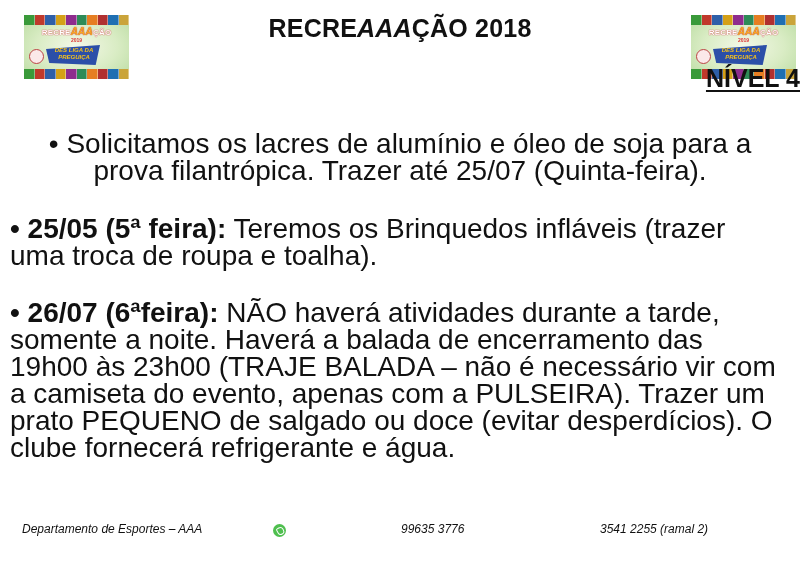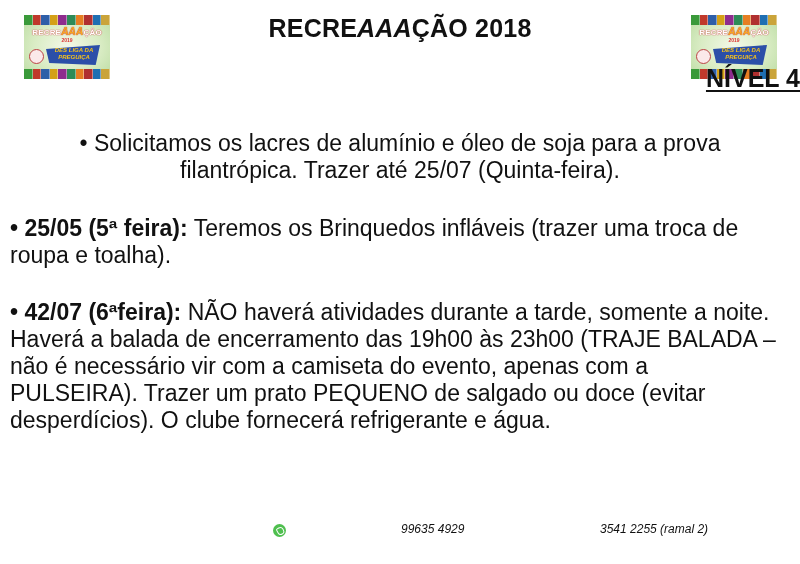--- a/index.html
+++ b/index.html
@@ -1,21 +1,21 @@
 <!DOCTYPE html>
 <html><head>
   <meta charset="utf-8">
   <style>
     html, body { margin:0; padding:0; }
     body {
       width:800px; height:564px; background:#ffffff; position:relative; overflow:hidden;
       font-family: "Liberation Sans", sans-serif; color:#111;
     }
     .logo {
-      position:absolute; width:86px; height:64px;
+      position:absolute; width:105px; height:64px;
       background: radial-gradient(ellipse at center, #f4f8e8 0%, #d9ecc4 55%, #b9dba0 100%);
       overflow:hidden;
     }
     .logo.left { left:24px; top:15px; }
     .logo.right { left:691px; top:15px; }
     .logo .strip { position:absolute; left:0; right:0; height:10px; display:flex; }
     .logo .strip.top { top:0; }
     .logo .strip.bottom { bottom:0; }
     .logo .strip span { flex:1; border-right:1px solid rgba(255,255,255,0.4); }
     .logo .ltitle {
@@ -40,21 +40,21 @@
     .title {
       position:absolute; left:0; right:0; top:14px; text-align:center;
       font-weight:bold; font-size:25px; letter-spacing:0.2px;
     }
     .title i { font-style:italic; }
     .subtitle {
       position:absolute; left:0; right:0; top:64px; text-align:right;
       font-weight:bold; font-size:25px; text-decoration:underline; text-underline-offset:3px;
     }
     .para {
-      position:absolute; font-size:23px; line-height:27px;
+      position:absolute; font-size:28px; line-height:27px;
     }
     .p1 { left:40px; right:40px; top:130px; text-align:center; }
     .p2 { left:10px; right:30px; top:215px; }
     .p3 { left:10px; right:20px; top:299px; }
     .para strong { font-weight:bold; }
     .footer {
       position:absolute; top:522px; left:0; right:0; height:16px;
       font-size:12px; font-style:italic;
     }
     .footer span { position:absolute; top:0; }
@@ -140,19 +140,20 @@
     </div>
 </div>
 
 <div class="title"><span>RECRE</span><i>AAA</i><span>ÇÃO 2018</span></div>
 <div class="subtitle">NÍVEL 4</div>
 
 <div class="para p1">• Solicitamos os lacres de alumínio e óleo de soja para a prova filantrópica. Trazer até 25/07 (Quinta-feira).</div>
 
 <div class="para p2"><strong>• 25/05 (5ª feira):</strong><span> Teremos os Brinquedos infláveis (trazer uma troca de roupa e toalha).</span></div>
 
-<div class="para p3"><strong>• 42/07 (6ªfeira):</strong><span> NÃO haverá atividades durante a tarde, somente a noite. Haverá a balada de encerramento das 19h00 às 23h00 (TRAJE BALADA – não é necessário vir com a camiseta do evento, apenas com a PULSEIRA). Trazer um prato PEQUENO de salgado ou doce (evitar desperdícios). O clube fornecerá refrigerante e água.</span></div>
+<div class="para p3"><strong>• 26/07 (6ªfeira):</strong><span> NÃO haverá atividades durante a tarde, somente a noite. Haverá a balada de encerramento das 19h00 às 23h00 (TRAJE BALADA – não é necessário vir com a camiseta do evento, apenas com a PULSEIRA). Trazer um prato PEQUENO de salgado ou doce (evitar desperdícios). O clube fornecerá refrigerante e água.</span></div>
 
 <div class="footer">
+  <span class="f-dept">Departamento de Esportes – AAA</span>
   <span class="f-wa"></span>
-  <span class="f-phone1">99635 4929</span>
+  <span class="f-phone1">99635 3776</span>
   <span class="f-phone2">3541 2255 (ramal 2)</span>
 </div>
 
 </body></html>

